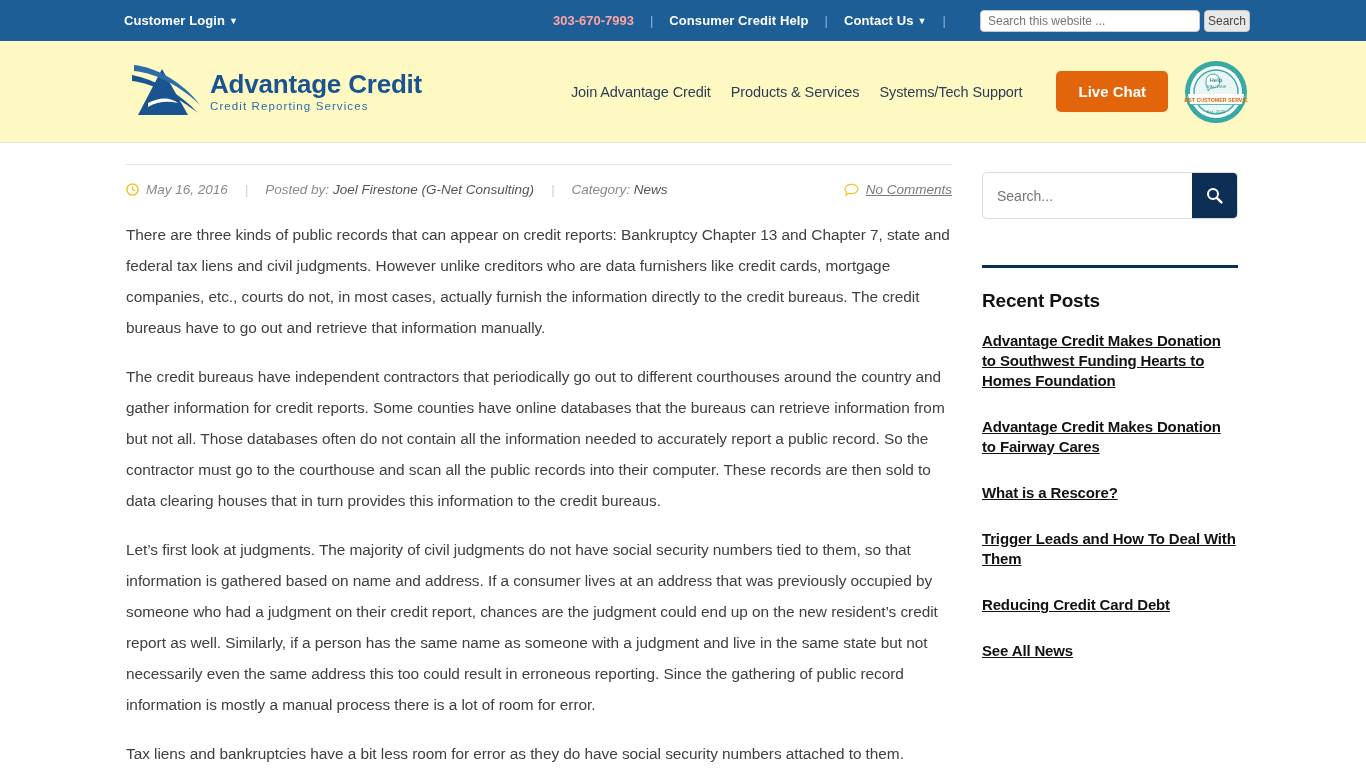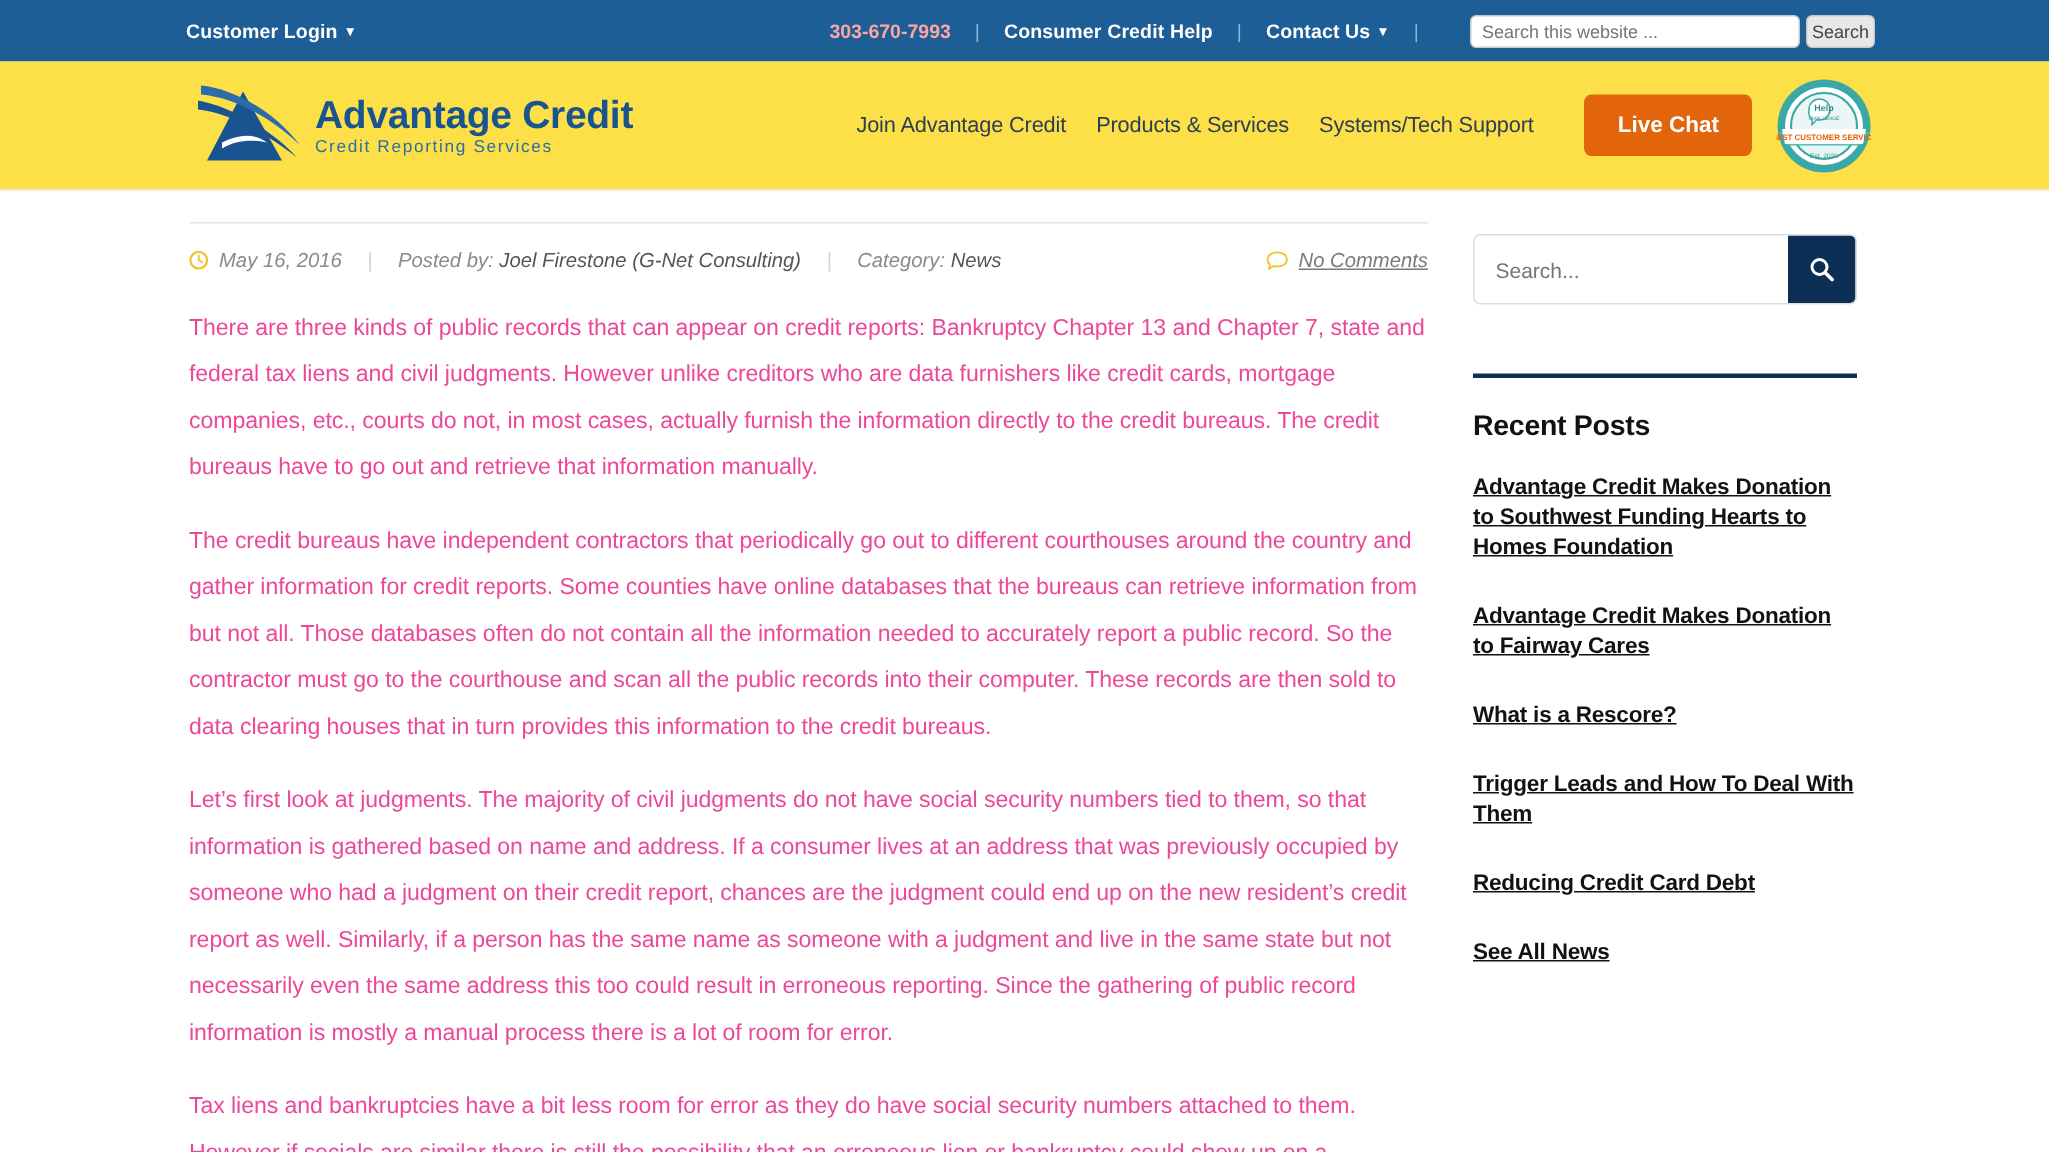--- a/index.html
+++ b/index.html
@@ -53,22 +53,22 @@
     border-radius: 4px;
     font-size: 12px;
     color: #444;
     padding: 0 3px;
     cursor: pointer;
     font-family: "Liberation Sans", sans-serif;
   }
 
   
   .header {
-    height: 86px;
-    background: #fde047;
+    height: 102px;
+    background: #fef9c3;
     border-bottom: 1px solid #e7e7e7;
     display: flex;
     align-items: center;
     padding: 0 118px 0 126px;
   }
   .logo { display: flex; align-items: center; gap: 0; text-decoration: none; }
   .logo-mark { width: 82px; height: 62px; flex: none; }
   .logo-text { margin-left: 2px; }
   .logo-title {
     font-size: 26px; font-weight: bold; color: #1a5490;
@@ -127,21 +127,21 @@
   .comments-link {
     color: #7a7a7a; font-size: 13.5px;
     text-decoration: underline;
   }
 
   .article { padding-top: 22px; }
   .article p {
     margin: 0 0 18px 0;
     font-size: 15.4px;
     line-height: 31px;
-    color: #ec4899;
+    color: #404040;
     letter-spacing: -.05px;
   }
 
   
   .side-search {
     margin-top: 29px;
     display: flex;
     align-items: stretch;
     height: 47px;
     border: 1px solid #dcdcdc;

